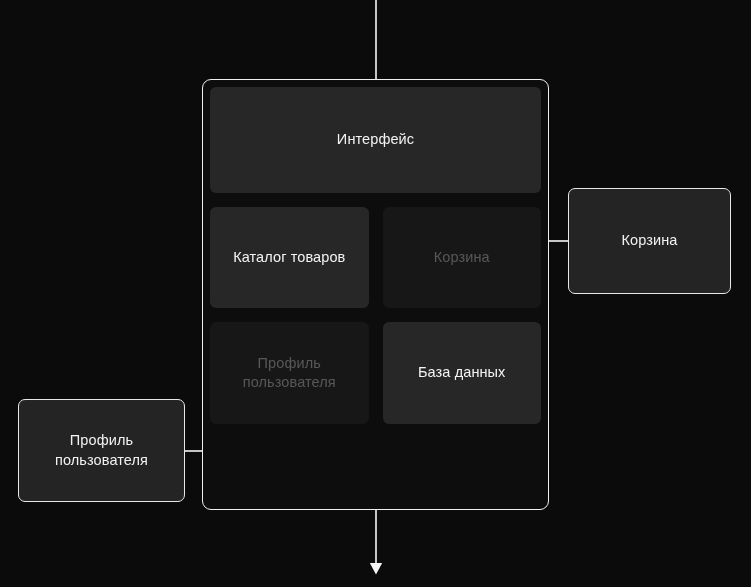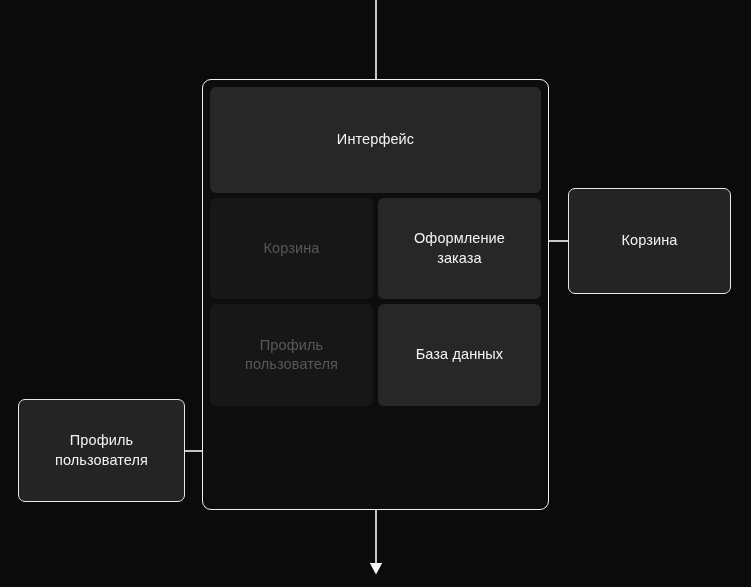--- a/index.html
+++ b/index.html
@@ -57,21 +57,21 @@
     border-radius: 9px;
     background: #0d0d0d;
     padding: 7px;
   }
   #system-grid {
     width: 100%;
     height: 100%;
     display: grid;
     grid-template-columns: 1fr 1fr;
     grid-template-rows: 106px 101px 102px 102px;
-    gap: 5px;
+    gap: 14px;
   }
   .cell {
     box-sizing: border-box;
     display: flex;
     align-items: center;
     justify-content: center;
     text-align: center;
     border-radius: 6px;
     background: #272727;
     color: #f4f4f4;
@@ -121,31 +121,28 @@
     <line x1="185" y1="451" x2="202" y2="451" stroke="#f5f5f5" stroke-width="1.6"></line>
   </svg>
 
   <div id="system-container">
     <div id="system-grid">
 
       <div class="cell span2">
         <span>Интерфейс</span>
       </div>
 
+      <div class="cell">
+        <span>Каталог товаров</span>
+      </div>
 
       <div class="cell dim">
         <span>Корзина</span>
       </div>
 
-      <div class="cell">
-        <span>
-          <span>Оформление</span><br>
-          <span>заказа</span>
-        </span>
-      </div>
 
 
       <div class="cell dim">
         <span>
           <span>Профиль</span><br>
           <span>пользователя</span>
         </span>
       </div>
 
       <div class="cell">

